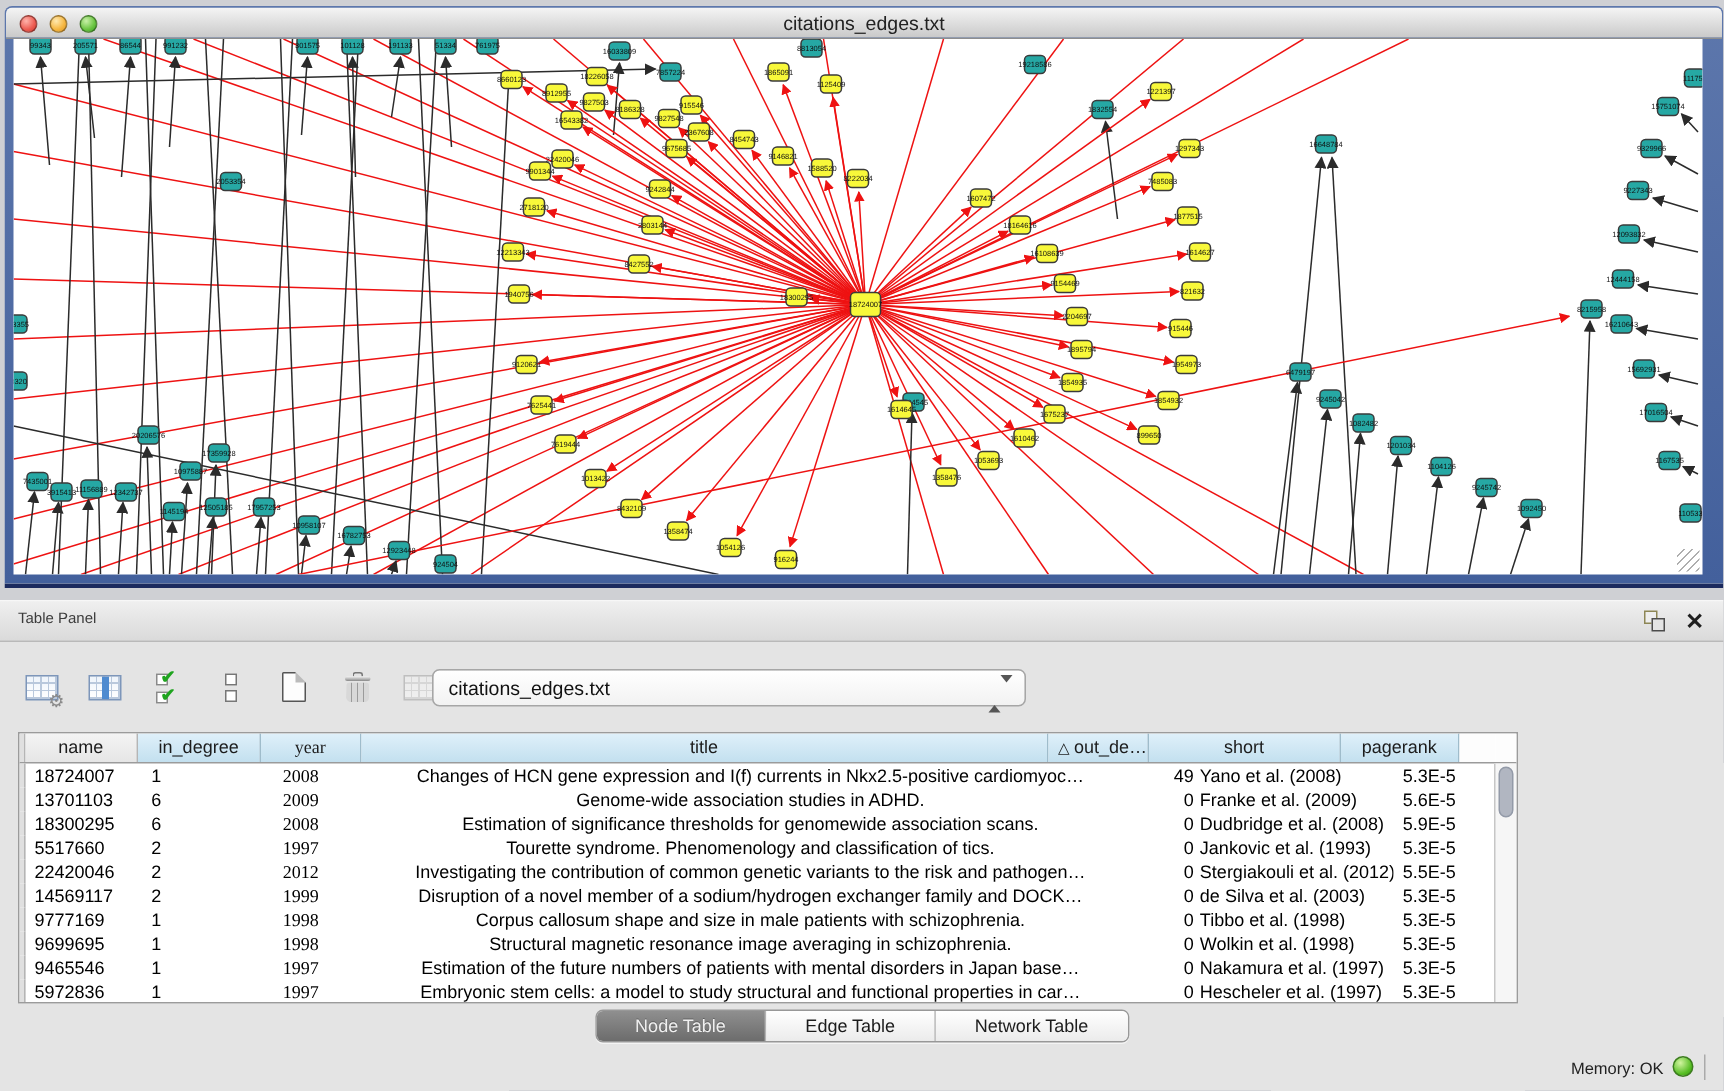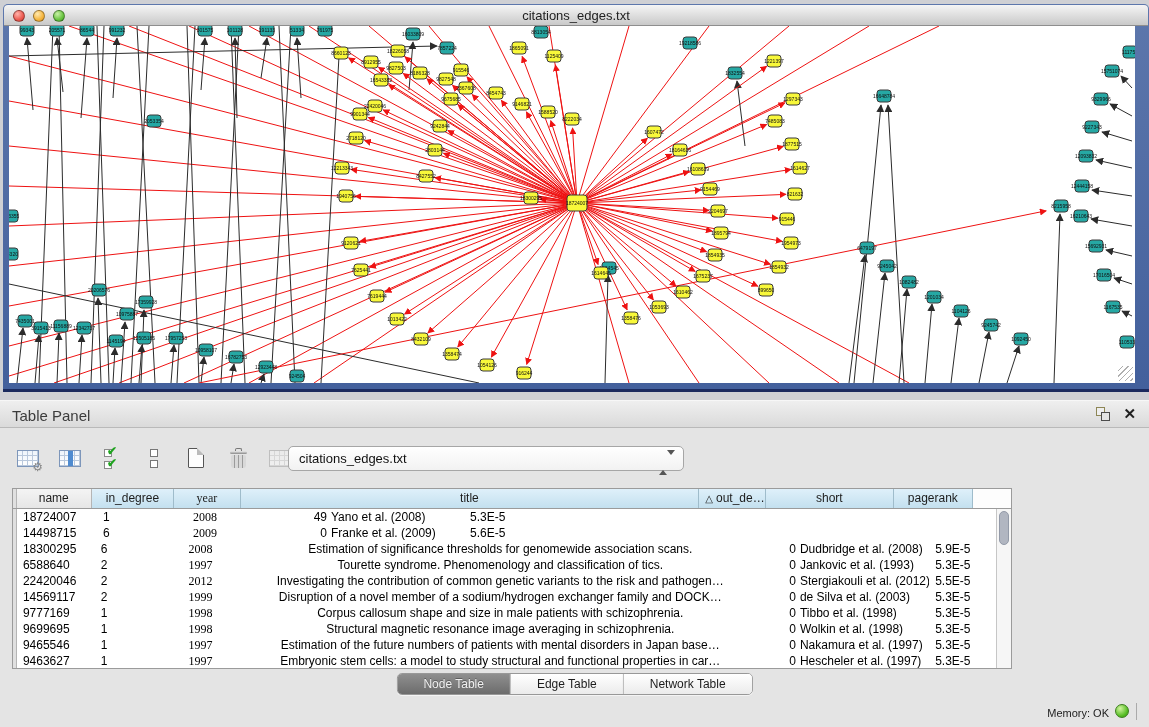--- a/index.html
+++ b/index.html
@@ -42,21 +42,21 @@
   
   #table-panel {
     position: absolute; left: 0; top: 400px; width: 1149px; height: 327px;
     background: #e4e4e4;
   }
   .tp-header {
     position: absolute; left:0; right:0; top:0; height: 28px;
     background: linear-gradient(#efefef, #dadada);
     border-top: 1px solid #f7f7f7; border-bottom: 1px solid #b9b9b9;
   }
-  .tp-title { position:absolute; left: 12px; top: 6px; font-size: 15px; color: #3c3c3c; }
+  .tp-title { position:absolute; left: 12px; top: 6px; font-size: 10px; color: #3c3c3c; }
   .float-icon { position:absolute; right: 39px; top: 6px; width: 14px; height: 14px; }
   .float-icon .sq1 { position:absolute; left:0; top:0; width: 9px; height: 9px; border: 1px solid #8d8655; background:#eee; }
   .float-icon .sq2 { position:absolute; right:0; bottom:0; width: 9px; height: 9px; border: 1px solid #4c4c4c; background:#e4e4e4; }
   .close-icon { position:absolute; right: 13px; top: 4px; font-size: 15px; font-weight: bold; color: #1f1f1f; cursor: default; }
   
   .tp-toolbar { position: absolute; left: 14px; top: 42px; height: 32px; display: flex; align-items: center; gap: 14px; }
   .tbtn { position: relative; width: 28px; height: 26px; display:flex; align-items:center; justify-content:center; }
   .mini-table {
     width: 22px; height: 17px; border: 1px solid #7d96ba; background:
       repeating-linear-gradient(to right, transparent 0 4px, #b9c8dc 4px 5px),
@@ -595,46 +595,48 @@
         <div class="th c-page">pagerank</div>
         <div class="th filler c-fill"></div>
         <div class="th filler c-sb"></div>
       </div>
     <div class="tbody" id="tbody">
         <div class="trow">
           <div class="rowhdr"></div>
           <div class="td c-name">18724007</div>
           <div class="td c-indeg">1</div>
           <div class="td c-year">2008</div>
+          <div class="td c-title">Changes of HCN gene expression and I(f) currents in Nkx2.5-positive cardiomyoc…</div>
           <div class="td c-out">49</div>
           <div class="td c-short">Yano et al. (2008)</div>
           <div class="td c-page">5.3E-5</div>
         </div>
         <div class="trow">
           <div class="rowhdr"></div>
-          <div class="td c-name">14498715</div>
+          <div class="td c-name">13701103</div>
           <div class="td c-indeg">6</div>
           <div class="td c-year">2009</div>
+          <div class="td c-title">Genome-wide association studies in ADHD.</div>
           <div class="td c-out">0</div>
           <div class="td c-short">Franke et al. (2009)</div>
           <div class="td c-page">5.6E-5</div>
         </div>
         <div class="trow">
           <div class="rowhdr"></div>
           <div class="td c-name">18300295</div>
           <div class="td c-indeg">6</div>
           <div class="td c-year">2008</div>
           <div class="td c-title">Estimation of significance thresholds for genomewide association scans.</div>
           <div class="td c-out">0</div>
           <div class="td c-short">Dudbridge et al. (2008)</div>
           <div class="td c-page">5.9E-5</div>
         </div>
         <div class="trow">
           <div class="rowhdr"></div>
-          <div class="td c-name">6588640</div>
+          <div class="td c-name">5517660</div>
           <div class="td c-indeg">2</div>
           <div class="td c-year">1997</div>
           <div class="td c-title">Tourette syndrome. Phenomenology and classification of tics.</div>
           <div class="td c-out">0</div>
           <div class="td c-short">Jankovic et al. (1993)</div>
           <div class="td c-page">5.3E-5</div>
         </div>
         <div class="trow">
           <div class="rowhdr"></div>
           <div class="td c-name">22420046</div>
@@ -680,21 +682,21 @@
           <div class="td c-name">9465546</div>
           <div class="td c-indeg">1</div>
           <div class="td c-year">1997</div>
           <div class="td c-title">Estimation of the future numbers of patients with mental disorders in Japan base…</div>
           <div class="td c-out">0</div>
           <div class="td c-short">Nakamura et al. (1997)</div>
           <div class="td c-page">5.3E-5</div>
         </div>
         <div class="trow">
           <div class="rowhdr"></div>
-          <div class="td c-name">9463627</div>
+          <div class="td c-name">5972836</div>
           <div class="td c-indeg">1</div>
           <div class="td c-year">1997</div>
           <div class="td c-title">Embryonic stem cells: a model to study structural and functional properties in car…</div>
           <div class="td c-out">0</div>
           <div class="td c-short">Hescheler et al. (1997)</div>
           <div class="td c-page">5.3E-5</div>
         </div>
       </div>
     <div class="vscroll">
         <div class="vthumb"></div>

